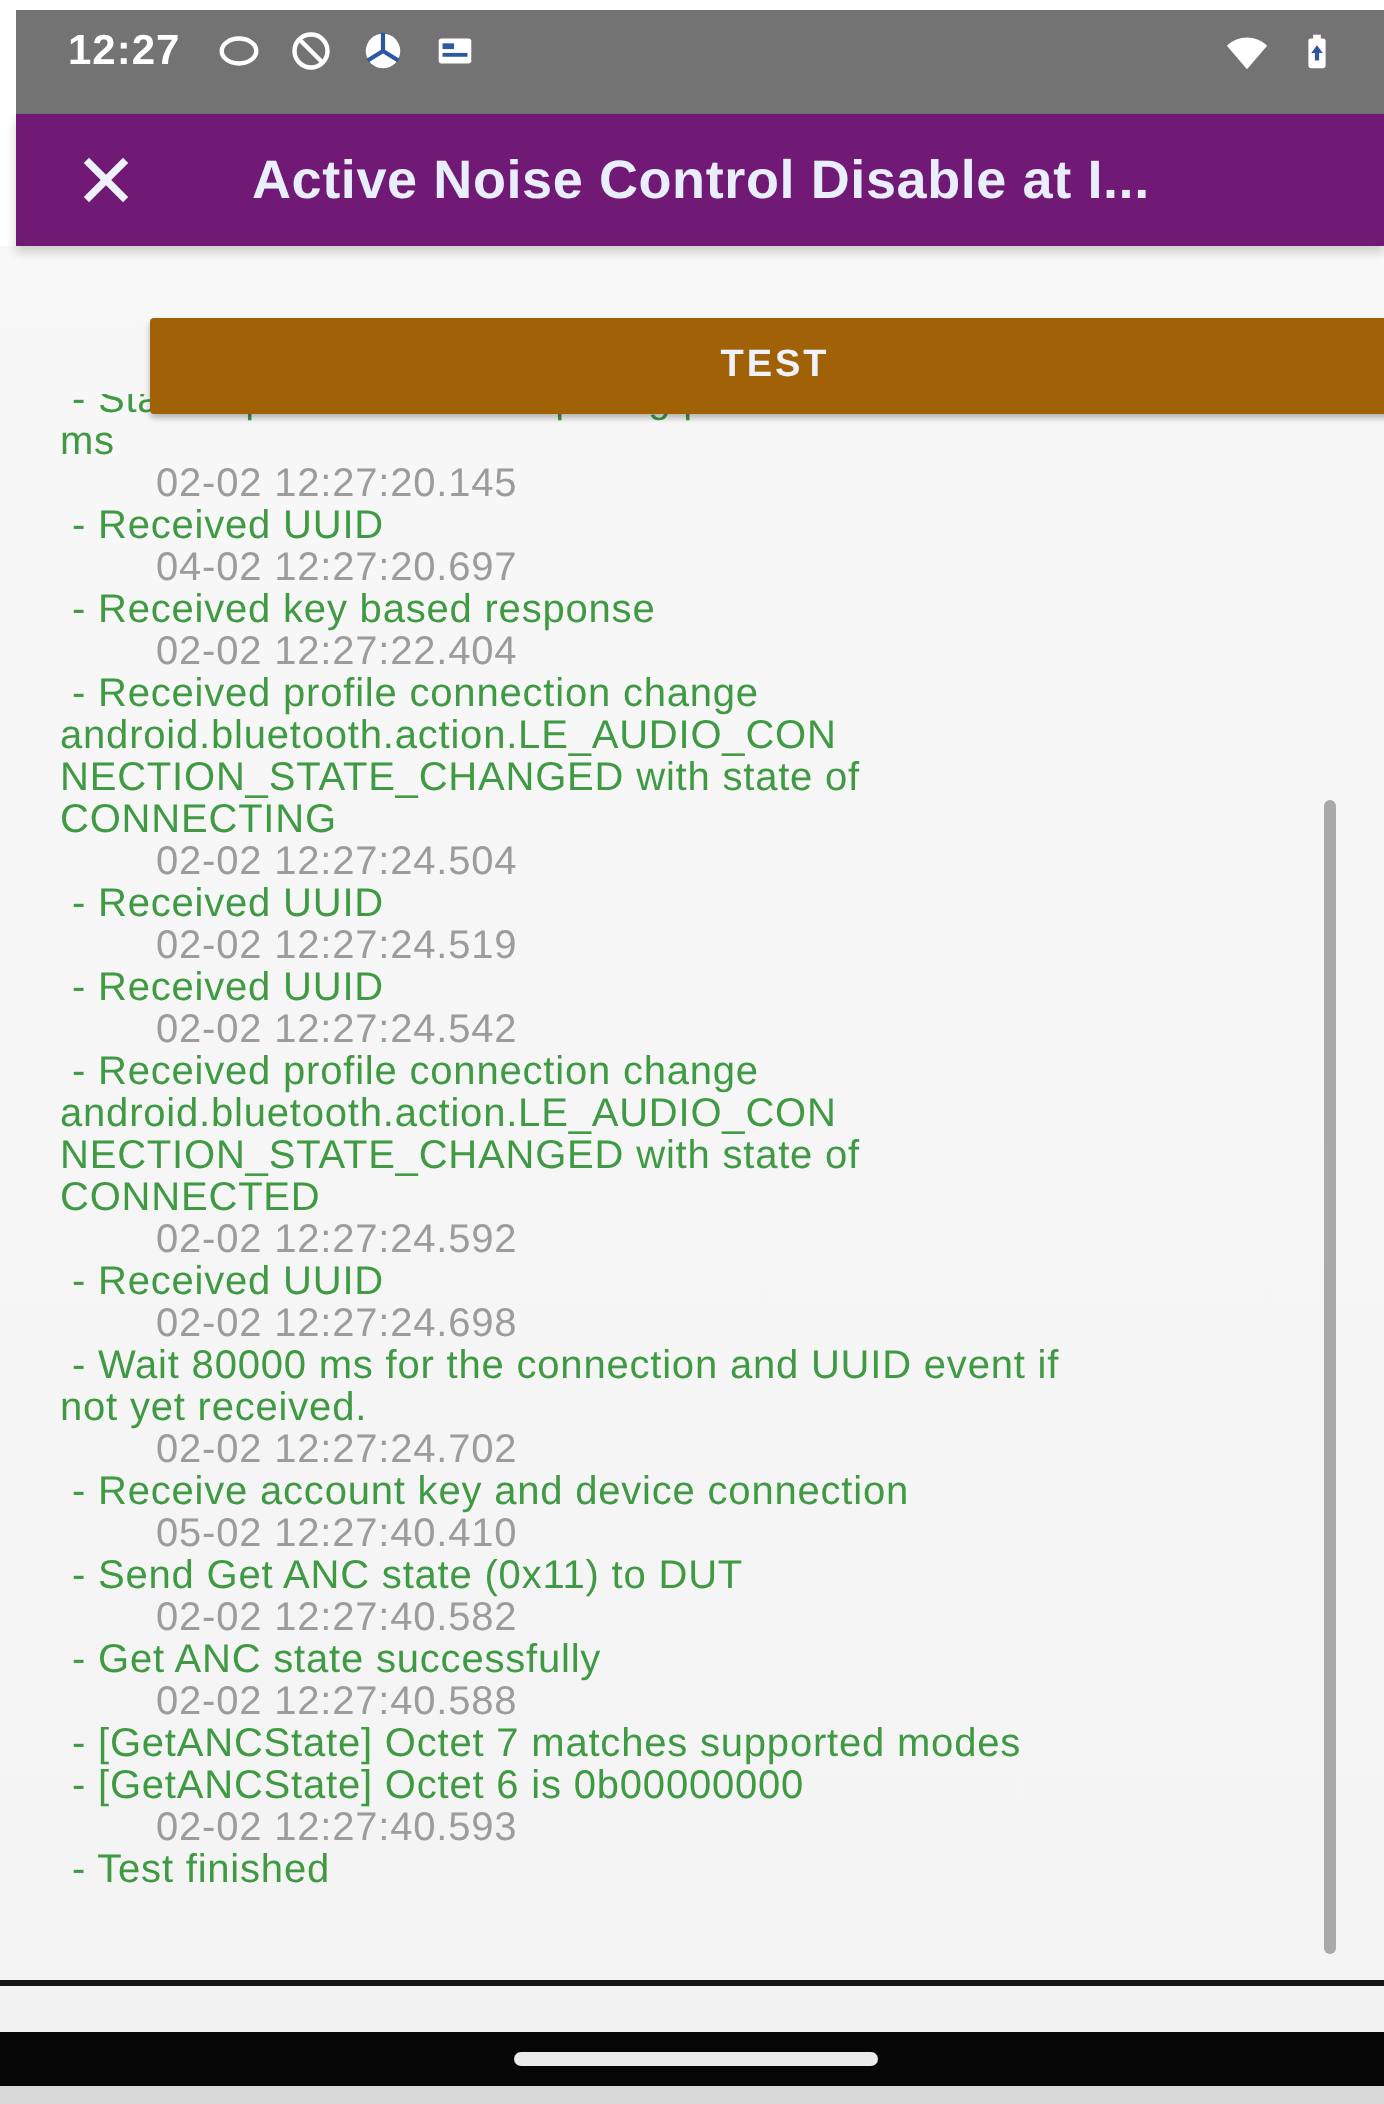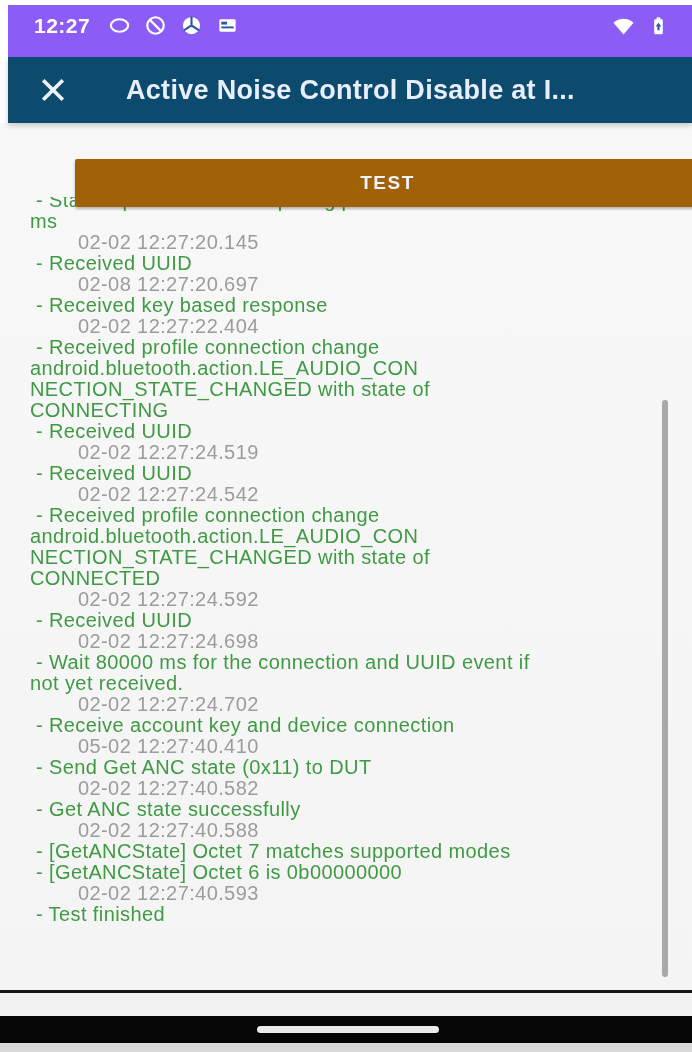--- a/index.html
+++ b/index.html
@@ -8,34 +8,34 @@
     position: relative;
     width: 692px; height: 1052px;
     background: #ffffff;
     font-family: "Liberation Sans", sans-serif;
     overflow: hidden;
   }
 
   
   .status-bar {
     position: absolute; left: 8px; top: 5px; width: 684px; height: 52px;
-    background: #8b5cf6;
+    background: #737373;
     display: flex; align-items: center;
     padding: 0 22px 11px 26px;
     color: #ffffff;
   }
   .status-time { font-size: 21px; font-weight: 700; letter-spacing: 0.5px; margin-right: 18px; }
   .status-icons { display: flex; align-items: center; gap: 13px; flex: 1; }
   .status-right { display: flex; align-items: center; gap: 12px; }
   .sicon { width: 23px; height: 23px; display: block; }
 
   
   .app-bar {
     position: absolute; left: 8px; top: 57px; width: 684px; height: 66px;
-    background: #0c4a6e;
+    background: #701a75;
     display: flex; align-items: center;
     padding: 0 20px 0 28px;
     box-shadow: 0 3px 5px rgba(0,0,0,0.18);
     z-index: 3;
   }
   .close-btn { width: 34px; height: 34px; display: flex; align-items: center; justify-content: center; cursor: pointer; }
   .app-title {
     margin-left: 56px;
     color: #e9eefc; font-size: 27px; font-weight: 700; letter-spacing: 0.3px;
     white-space: nowrap; overflow: hidden; max-width: 540px;
@@ -130,27 +130,28 @@
 <div class="content-bg"></div>
 
 <button class="test-button">TEST</button>
 
 <div class="log-viewport">
   <div class="log-inner" id="log-list">
       <div class="log-line msg"> - Start to pair and wait for paring process for 20000
 ms</div>
       <div class="log-line ts">02-02 12:27:20.145</div>
       <div class="log-line msg"> - Received UUID</div>
-      <div class="log-line ts">02-08 12:27:20.697</div>
+      <div class="log-line ts">04-02 12:27:20.697</div>
       <div class="log-line msg"> - Received key based response</div>
       <div class="log-line ts">02-02 12:27:22.404</div>
       <div class="log-line msg"> - Received profile connection change
 android.bluetooth.action.LE_AUDIO_CON
 NECTION_STATE_CHANGED with state of
 CONNECTING</div>
+      <div class="log-line ts">02-02 12:27:24.504</div>
       <div class="log-line msg"> - Received UUID</div>
       <div class="log-line ts">02-02 12:27:24.519</div>
       <div class="log-line msg"> - Received UUID</div>
       <div class="log-line ts">02-02 12:27:24.542</div>
       <div class="log-line msg"> - Received profile connection change
 android.bluetooth.action.LE_AUDIO_CON
 NECTION_STATE_CHANGED with state of
 CONNECTED</div>
       <div class="log-line ts">02-02 12:27:24.592</div>
       <div class="log-line msg"> - Received UUID</div>

